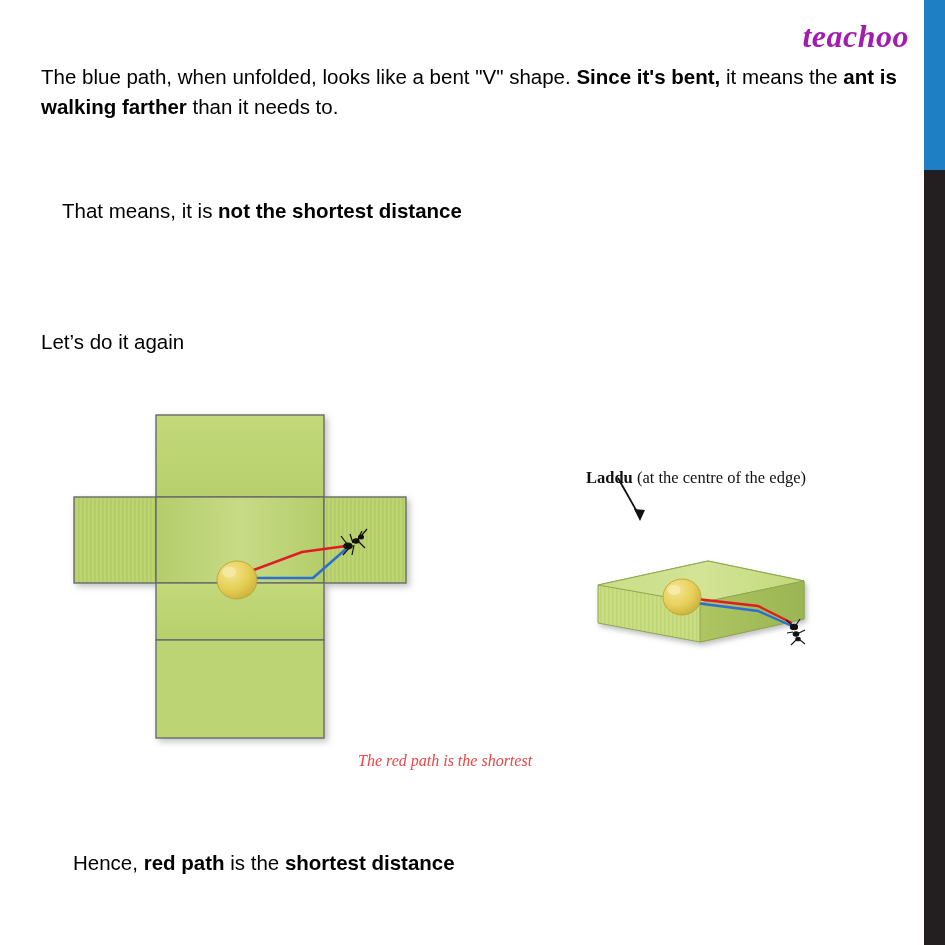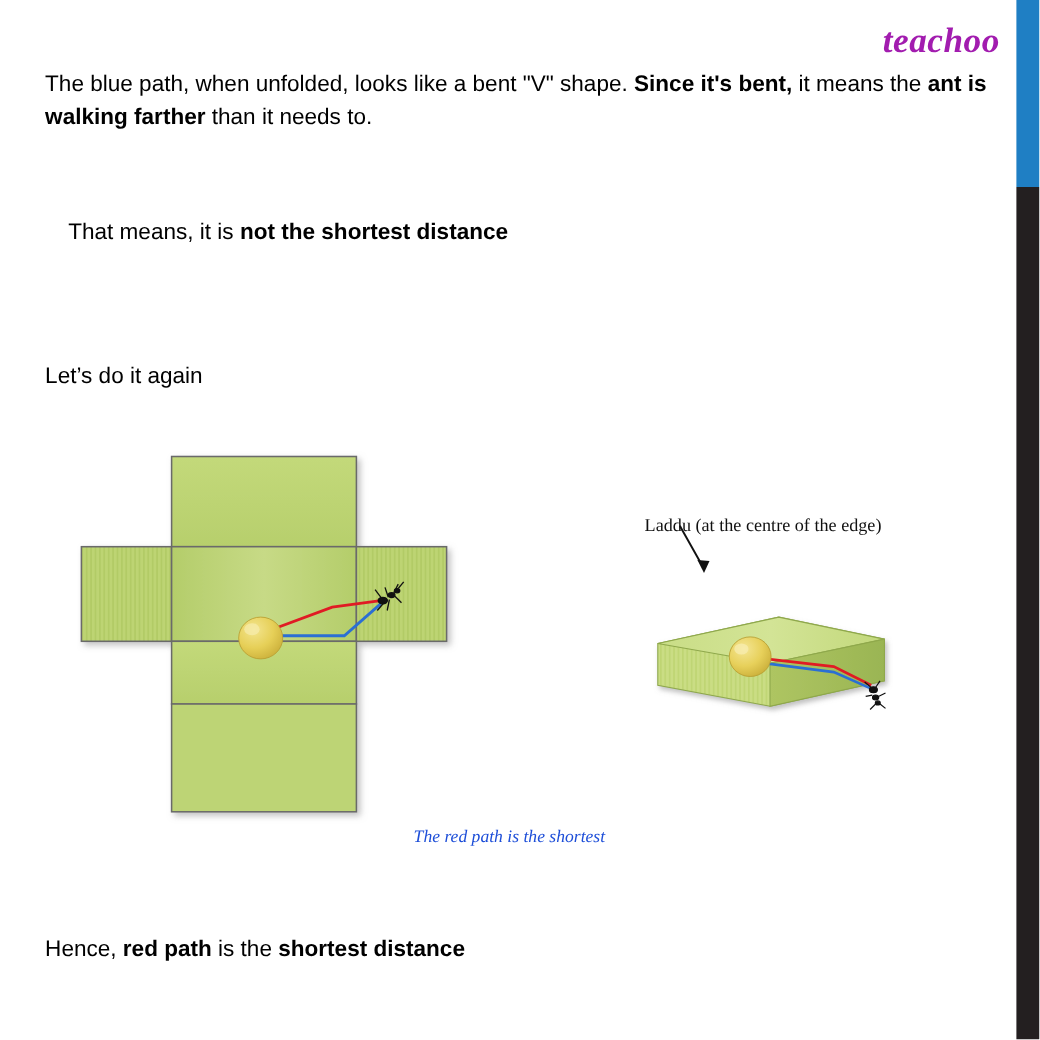--- a/index.html
+++ b/index.html
@@ -52,41 +52,40 @@
     left: 41px;
     font-size: 20.5px;
     line-height: 30px;
     color: #000000;
   }
   .para b { font-weight: bold; }
 
   #para1 { top: 62px; width: 880px; }
   #para3 { top: 196px; width: 880px; margin-left: 21px; }
   #para4 { top: 327px; width: 700px; }
-  #para5 { top: 848px; width: 700px; }
+  #para5 { top: 848px; width: 700px; margin-left: 32px; }
 
   
   #fig-net {
     position: absolute;
     left: 70px;
     top: 408px;
     width: 420px;
     height: 380px;
   }
   #fig-net svg { display: block; }
 
   #net-caption {
     position: absolute;
     left: 358px;
     top: 752px;
     font-family: "Liberation Serif", serif;
     font-style: italic;
     font-size: 16px;
-    color: #1d4ed8;
-    margin-left: 18px;
+    color: #ef4444;
   }
 
   
   #fig-box {
     position: absolute;
     left: 560px;
     top: 455px;
     width: 350px;
     height: 230px;
   }
@@ -94,21 +93,21 @@
 
   #laddu-label {
     position: absolute;
     left: 586px;
     top: 468px;
     font-family: "Liberation Serif", serif;
     font-size: 16.5px;
     color: #111;
     white-space: nowrap;
   }
-  #laddu-label b { font-weight: normal; }
+  #laddu-label b { font-weight: bold; }
 </style>
 </head>
 <body>
 
 <div id="right-bar-blue"></div>
 <div id="right-bar-dark"></div>
 
 <div id="logo">teachoo</div>
 
 <div class="para" id="para1"><span>The blue path, when unfolded, looks like a bent "V" shape. </span><b>Since it's bent,</b><span> it means the </span><b>ant is walking farther</b><span> than it needs to.</span></div>

